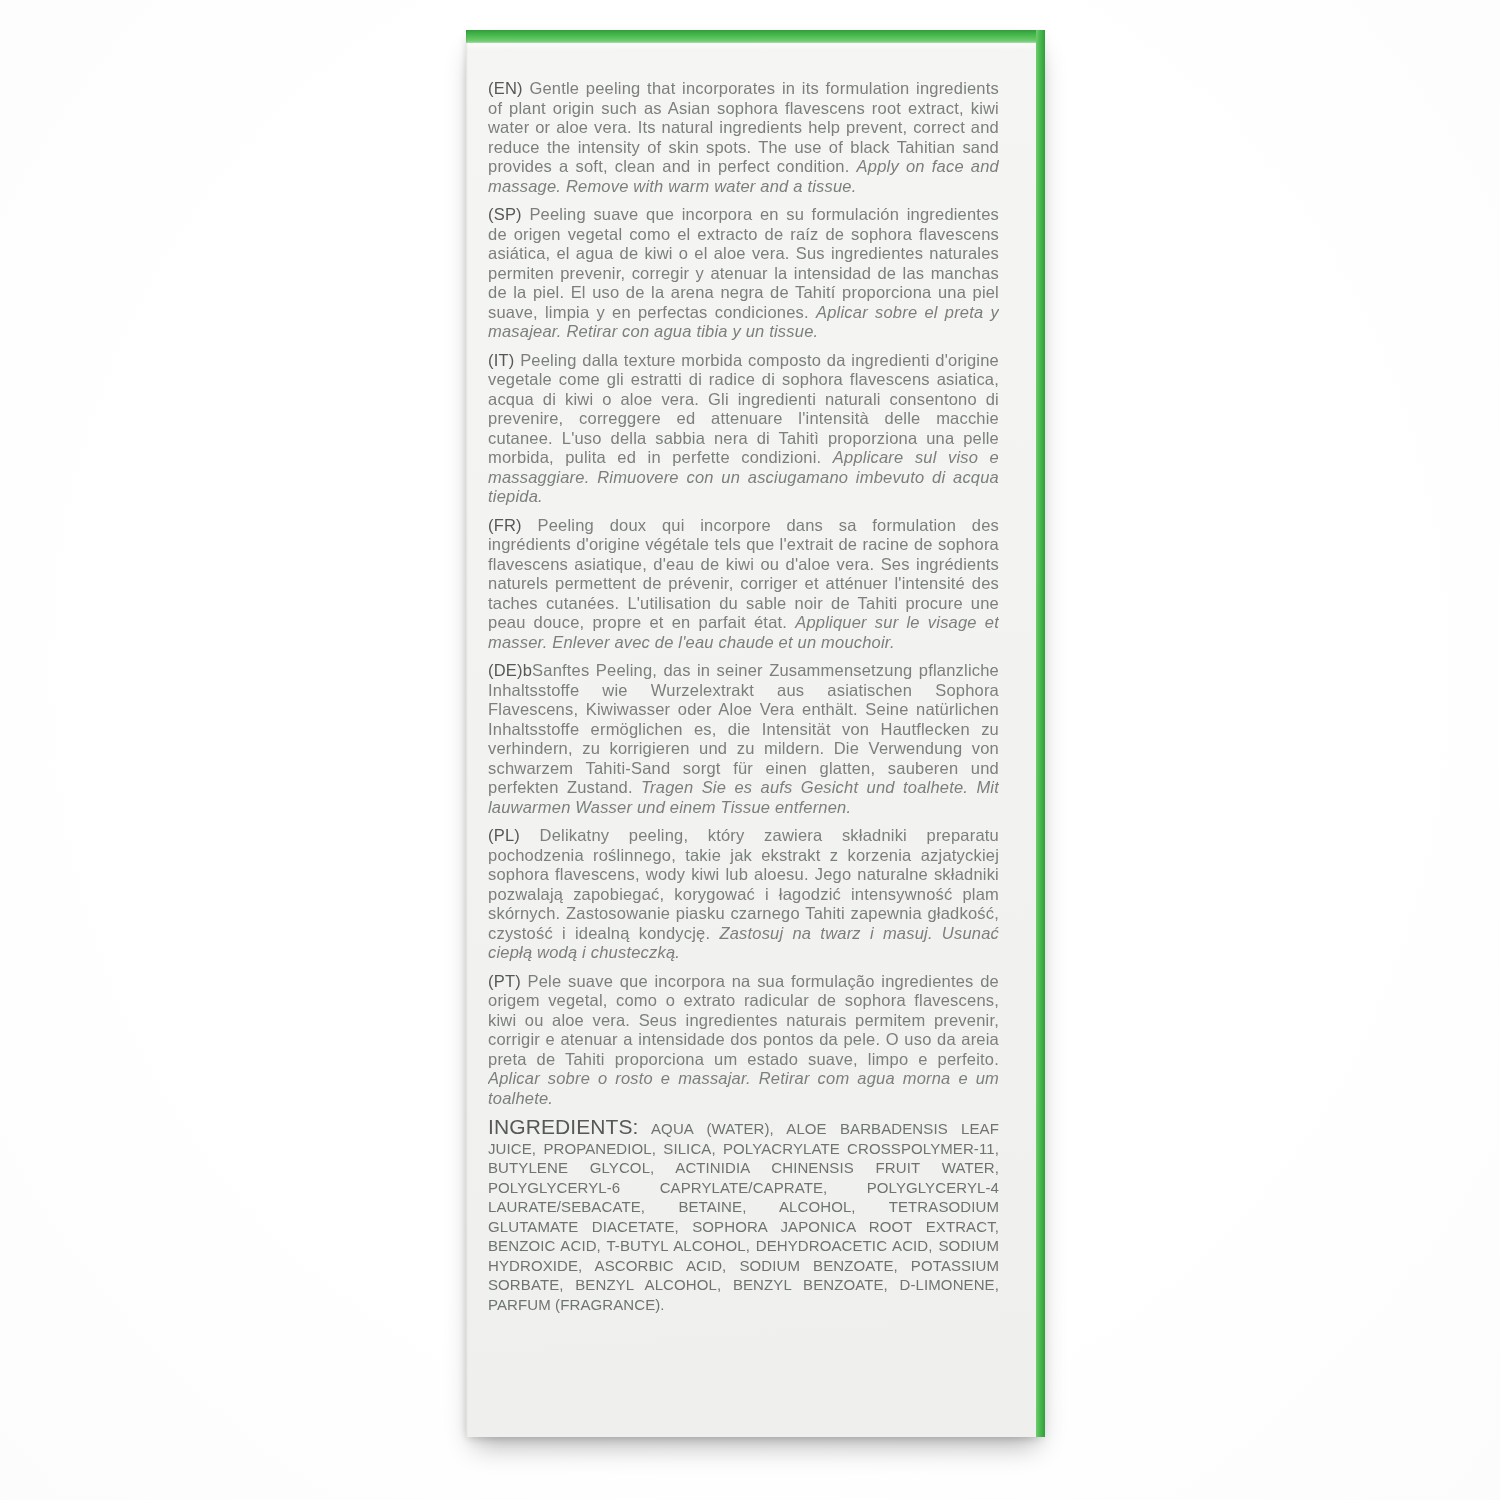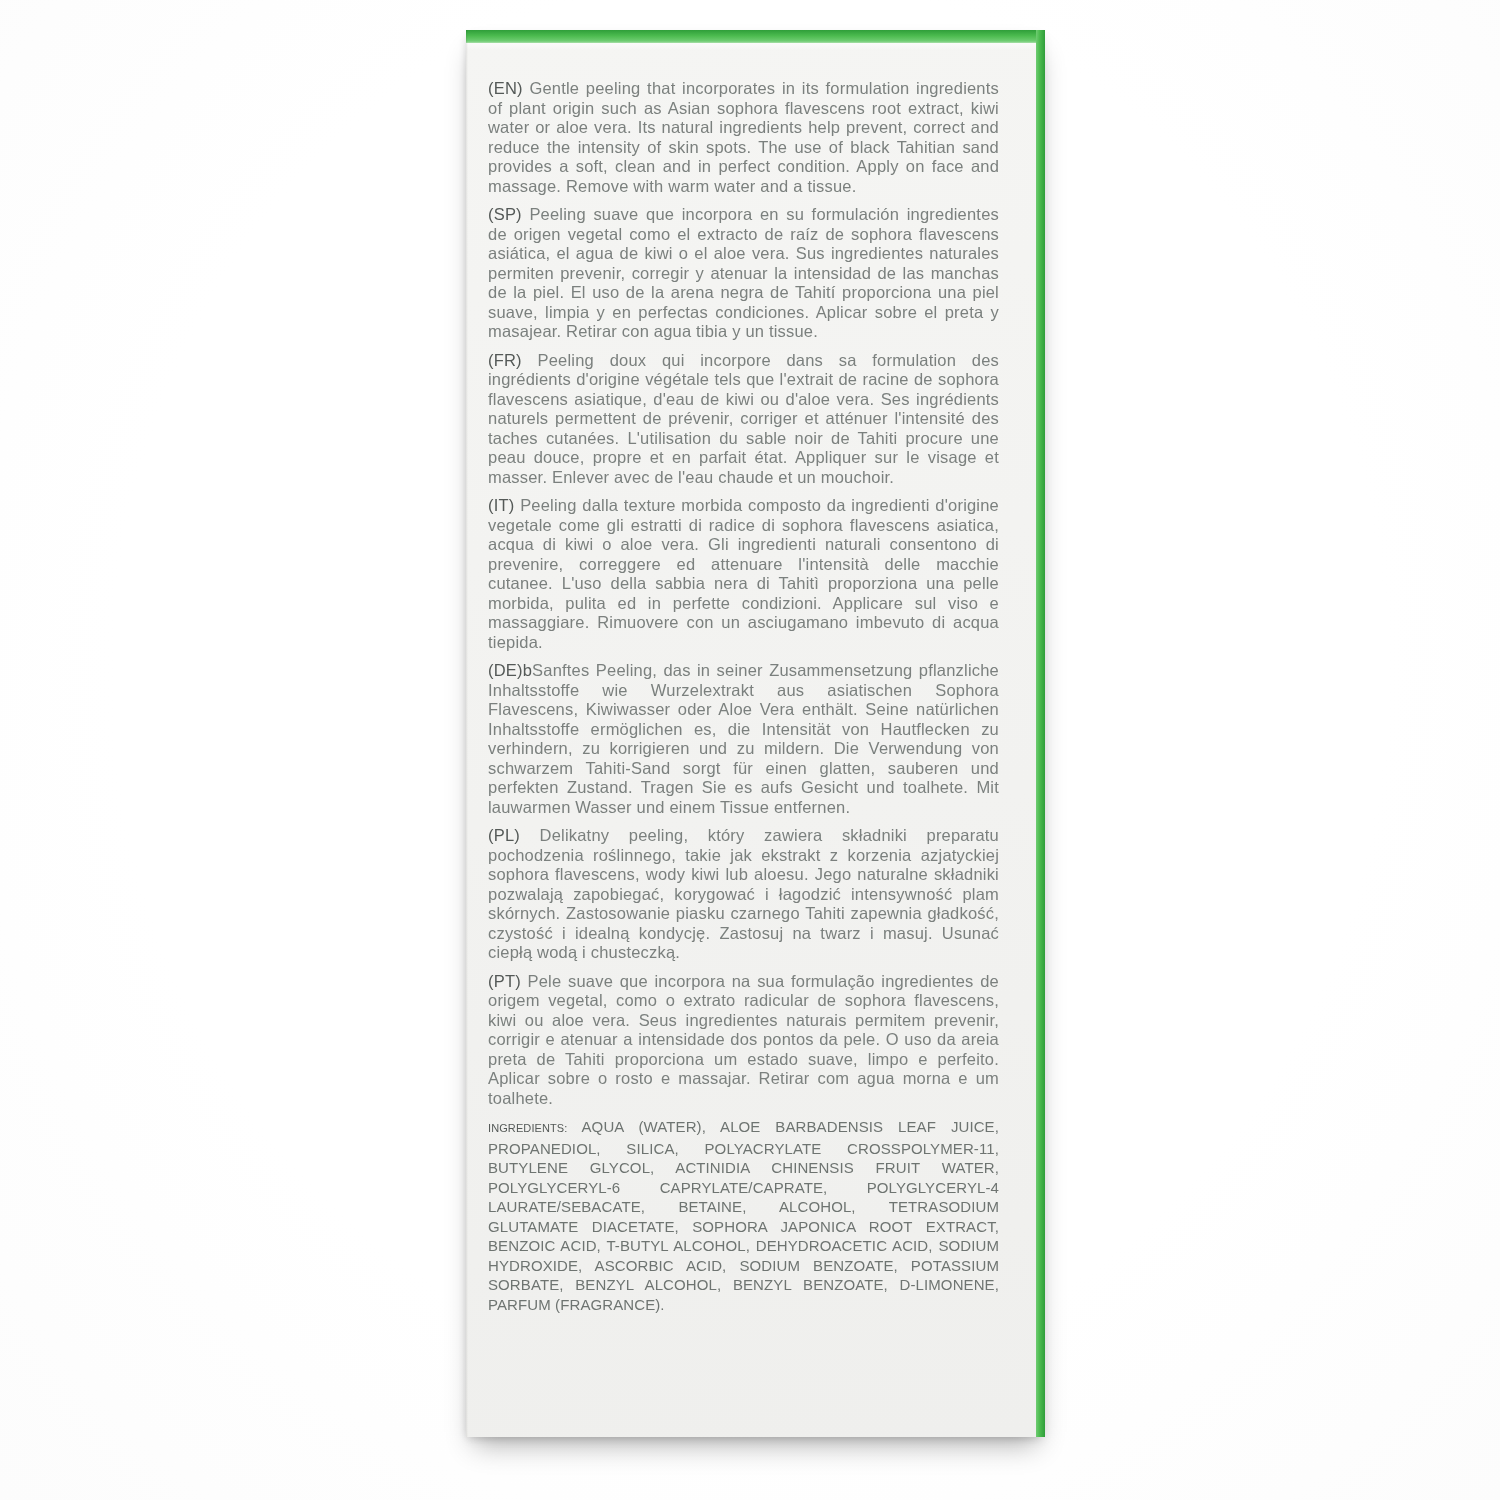--- a/index.html
+++ b/index.html
@@ -70,28 +70,29 @@
     text-align: justify;
   }
   .para {
     margin: 0 0 9px 0;
   }
   .lang {
     font-weight: normal;
     color: var(--label-text, #545957);
   }
   .instr {
+    font-style: italic;
   }
   .ingredients-para {
     font-size: 15px;
     letter-spacing: 0.1px;
     color: var(--ingredients-text, #6e7471);
   }
   .ingredients-para .lang {
-    font-size: 11px;
+    font-size: 21px;
   }
 </style>
 </head>
 <body>
 
 <div class="stage">
   <div class="panel">
     <div class="strip-top"></div>
     <div class="strip-right"></div>
     <div class="panel-edge-left"></div>
@@ -104,29 +105,29 @@
         <span class="instr">Apply on face and massage. Remove with warm water and a tissue.</span>
       </p>
 
       <p class="para">
         <span class="lang">(SP)</span>
         <span>Peeling suave que incorpora en su formulación ingredientes de origen vegetal como el extracto de raíz de sophora flavescens asiática, el agua de kiwi o el aloe vera. Sus ingredientes naturales permiten prevenir, corregir y atenuar la intensidad de las manchas de la piel. El uso de la arena negra de Tahití proporciona una piel suave, limpia y en perfectas condiciones.</span>
         <span class="instr">Aplicar sobre el preta y masajear. Retirar con agua tibia y un tissue.</span>
       </p>
 
       <p class="para">
+        <span class="lang">(IT)</span>
+        <span>Peeling dalla texture morbida composto da ingredienti d'origine vegetale come gli estratti di radice di sophora flavescens asiatica, acqua di kiwi o aloe vera. Gli ingredienti naturali consentono di prevenire, correggere ed attenuare l'intensità delle macchie cutanee. L'uso della sabbia nera di Tahitì proporziona una pelle morbida, pulita ed in perfette condizioni.</span>
+        <span class="instr">Applicare sul viso e massaggiare. Rimuovere con un asciugamano imbevuto di acqua tiepida.</span>
+      </p>
+
+      <p class="para">
         <span class="lang">(FR)</span>
         <span>Peeling doux qui incorpore dans sa formulation des ingrédients d'origine végétale tels que l'extrait de racine de sophora flavescens asiatique, d'eau de kiwi ou d'aloe vera. Ses ingrédients naturels permettent de prévenir, corriger et atténuer l'intensité des taches cutanées. L'utilisation du sable noir de Tahiti procure une peau douce, propre et en parfait état.</span>
         <span class="instr">Appliquer sur le visage et masser. Enlever avec de l'eau chaude et un mouchoir.</span>
-      </p>
-
-      <p class="para">
-        <span class="lang">(IT)</span>
-        <span>Peeling dalla texture morbida composto da ingredienti d'origine vegetale come gli estratti di radice di sophora flavescens asiatica, acqua di kiwi o aloe vera. Gli ingredienti naturali consentono di prevenire, correggere ed attenuare l'intensità delle macchie cutanee. L'uso della sabbia nera di Tahitì proporziona una pelle morbida, pulita ed in perfette condizioni.</span>
-        <span class="instr">Applicare sul viso e massaggiare. Rimuovere con un asciugamano imbevuto di acqua tiepida.</span>
       </p>
 
       <p class="para">
         <span class="lang">(DE)b</span><span>Sanftes Peeling, das in seiner Zusammensetzung pflanzliche Inhaltsstoffe wie Wurzelextrakt aus asiatischen Sophora Flavescens, Kiwiwasser oder Aloe Vera enthält. Seine natürlichen Inhaltsstoffe ermöglichen es, die Intensität von Hautflecken zu verhindern, zu korrigieren und zu mildern. Die Verwendung von schwarzem Tahiti-Sand sorgt für einen glatten, sauberen und perfekten Zustand.</span>
         <span class="instr">Tragen Sie es aufs Gesicht und toalhete. Mit lauwarmen Wasser und einem Tissue entfernen.</span>
       </p>
 
       <p class="para">
         <span class="lang">(PL)</span>
         <span>Delikatny peeling, który zawiera składniki preparatu pochodzenia roślinnego, takie jak ekstrakt z korzenia azjatyckiej sophora flavescens, wody kiwi lub aloesu. Jego naturalne składniki pozwalają zapobiegać, korygować i łagodzić intensywność plam skórnych. Zastosowanie piasku czarnego Tahiti zapewnia gładkość, czystość i idealną kondycję.</span>

